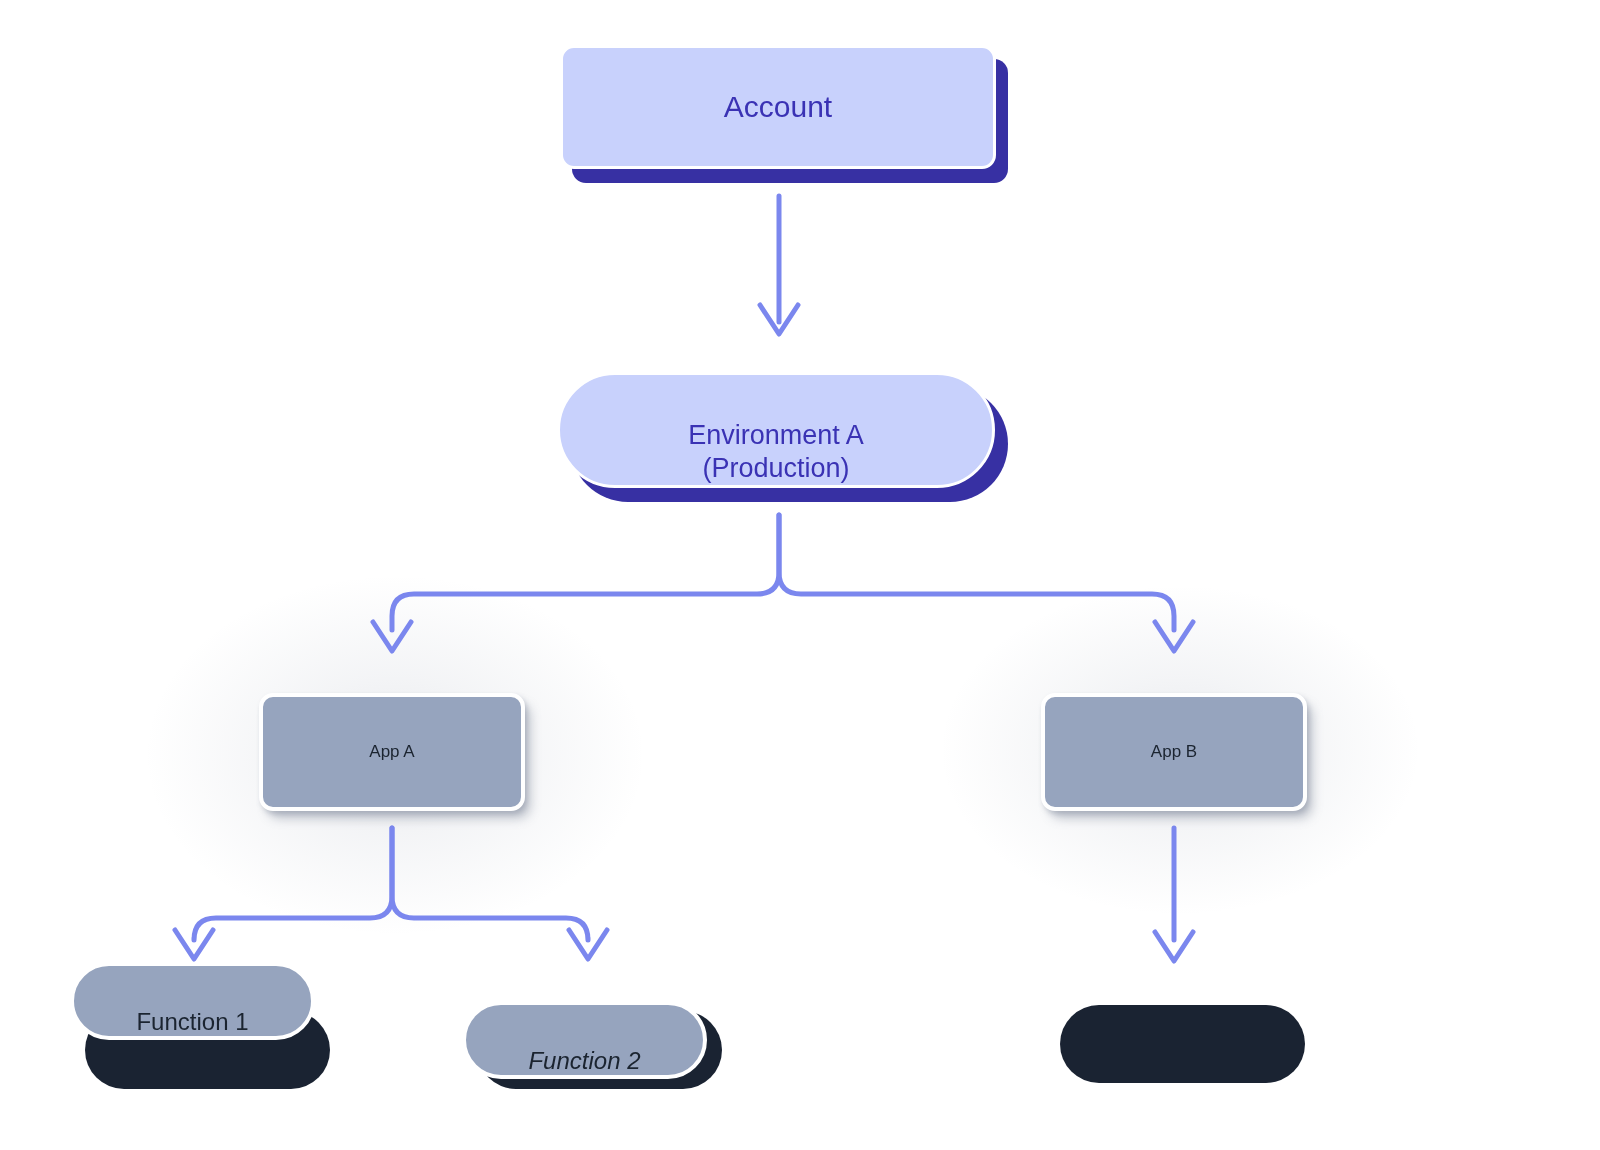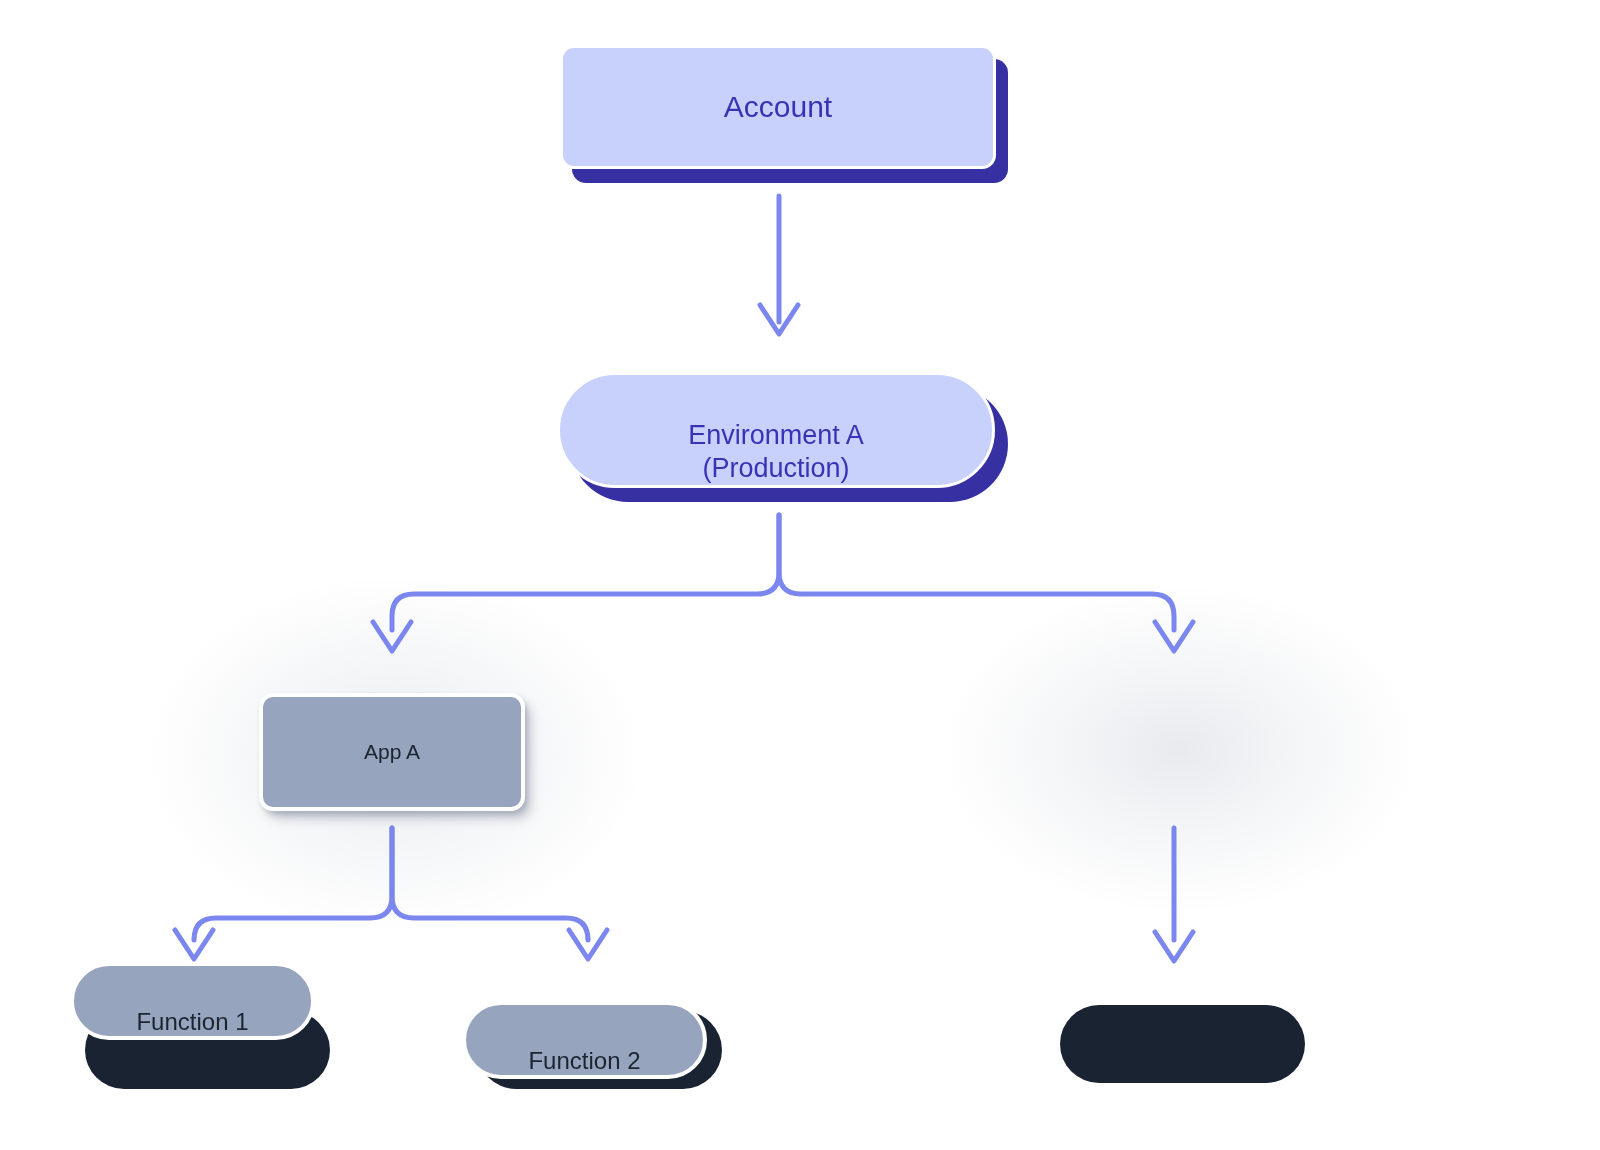--- a/index.html
+++ b/index.html
@@ -82,21 +82,21 @@
   .node.appbox {
     box-shadow: 7px 9px 11px -2px rgba(110,120,140,0.42),
                 2px 3px 5px rgba(120,130,150,0.30);
   }
 
   .rect  { border-radius: 14px; }
   .pill  { border-radius: 999px; align-items: flex-end; }
 
   .t-account { font-size: 30px; }
   .t-env     { font-size: 27px; }
-  .t-app     { font-size: 21px; }
+  .t-app     { font-size: 17px; }
   .t-fn      { font-size: 24px; }
 </style>
 </head>
 <body>
 
 <div id="canvas">
 
   <div class="glow" style="left:145px; top:575px; width:500px; height:360px;"></div>
   <div class="glow" style="left:940px; top:585px; width:480px; height:330px;"></div>
 
@@ -145,26 +145,29 @@
   <div class="shadow-layer pill" style="left:570px; top:386px; width:438px; height:116px; background:#3730a3;"></div>
   <div class="node indigo pill t-env" style="left:557px; top:372px; width:438px; height:116px;">
     <span>Environment A
 (Production)</span>
   </div>
 
   <div class="node slate rect appbox t-app" style="left:259px; top:693px; width:266px; height:118px;">
     <span>App A</span>
   </div>
 
+  <div class="node slate rect appbox t-app" style="left:1041px; top:693px; width:266px; height:118px;">
+    <span>App B</span>
+  </div>
 
   <div class="shadow-layer pill navy" style="left:85px; top:1011px; width:245px; height:78px;"></div>
   <div class="node slate pill t-fn" style="left:70px; top:962px; width:245px; height:78px;">
     <span>Function 1</span>
   </div>
 
   <div class="shadow-layer pill navy" style="left:477px; top:1011px; width:245px; height:78px;"></div>
-  <div class="node slate pill t-fn" style="left:462px; top:1001px; width:245px; height:78px;">
+  <div class="node slate pill t-fn" style="left:462px; top:1001px; width:245px; height:78px;font-style:italic;">
     <span>Function 2</span>
   </div>
 
   <div class="shadow-layer pill navy" style="left:1060px; top:1005px; width:245px; height:78px;"></div>
 
 </div>
 
 </body></html>

